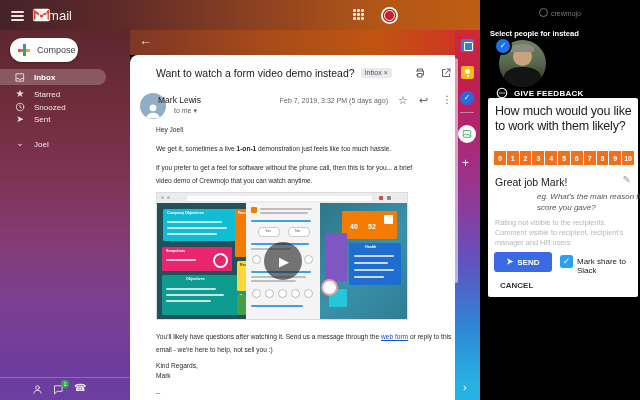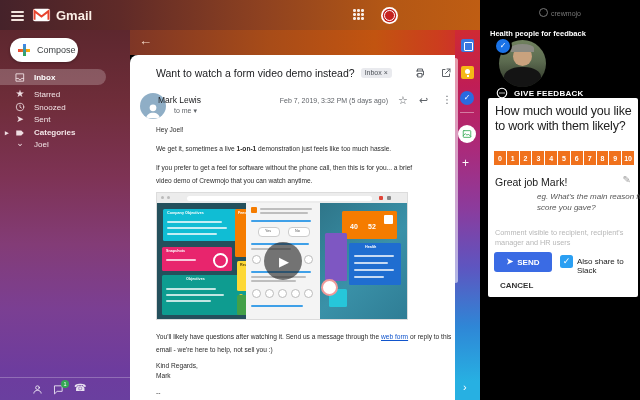--- a/index.html
+++ b/index.html
@@ -60,21 +60,21 @@
   <div class="abs" id="topbar">
     <div class="abs" style="left:11px;top:11px;">
       <div class="bar"></div>
         <div class="bar"></div>
         <div class="bar" style="margin:0;"></div>
     </div>
     <svg class="abs" style="left:32px;top:8px;" width="19" height="14" viewBox="0 0 24 18">
       <rect x="1" y="1" width="22" height="16" rx="2.5" fill="#ffffff"></rect>
       <path d="M3 15V4l9 7 9-7v11" fill="none" stroke="#e8442e" stroke-width="2.6"></path>
     </svg>
-    <span class="abs" style="left:56px;top:8px;font-size:13px;color:#fbeee6;font-weight:bold;">Gmail</span>
+    <span class="abs" style="left:38px;top:8px;font-size:13px;color:#fbeee6;">Gmail</span>
 
 
     <div class="abs" style="left:353px;top:9px;">
       <div class="dots"></div>
     </div>
     <div class="abs" style="left:381px;top:6.5px;width:17px;height:17px;border-radius:50%;background:#fff;
          display:flex;align-items:center;justify-content:center;">
       <div style="width:9px;height:9px;border-radius:50%;background:#c5221f;border:1.8px solid #fff;
            box-shadow:0 0 0 1.2px #c5221f;"></div>
     </div>
@@ -145,27 +145,20 @@
     <div class="srow" style="top:70.5px;">
       <svg class="ic sic" style="top:1.5px;" width="10" height="10" viewBox="0 0 24 24">
         <circle cx="12" cy="12" r="9"></circle>
           <path d="M12 7.5v5l3.5 2"></path>
         </svg>
       <span class="slabel">Snoozed</span>
     </div>
     <div class="srow" style="top:83px;">
       <span class="sic u" style="font-size:9px;top:2px;">➤</span>
       <span class="slabel">Sent</span>
-    </div>
-    <div class="srow" style="top:95.5px;font-weight:bold;">
-      <span class="u" style="position:absolute;left:5px;top:3px;font-size:7px;color:#eedde1;">▸</span>
-      <svg class="ic sic" style="top:2px;" width="10" height="10" viewBox="0 0 24 24">
-        <path d="M3 6h12l6 6-6 6H3z" fill="#eedde1" stroke="none"></path>
-        </svg>
-      <span class="slabel">Categories</span>
     </div>
     <div class="srow" style="top:108px;">
       <span class="sic u" style="font-size:9px;top:1px;">⌄</span>
       <span class="slabel">Joel</span>
     </div>
 
     <div class="abs" style="left:0;top:347px;width:130px;height:1px;background:rgba(255,255,255,.25);"></div>
     <svg class="ic abs" style="left:32px;top:354px;color:rgba(255,255,255,.85);" width="11" height="11" viewBox="0 0 24 24">
       <circle cx="12" cy="8" r="4"></circle>
         <path d="M4 20c0-4 4-6 8-6s8 2 8 6"></path>
@@ -326,21 +319,21 @@
     <div class="btext" style="top:276px;width:302px;"><span>You'll likely have questions after watching it. Send us a message through the </span><span class="link">web form</span><span> or reply to this email - we're here to help, not sell you :)</span></div>
     <div class="btext" style="top:305px;">Kind Regards,</div>
     <div class="btext" style="top:315px;">Mark</div>
     <div class="btext" style="top:332px;">--</div>
   </div>
 
   <div class="abs" id="panel">
     <div class="abs" style="left:0;top:8px;width:160px;text-align:center;color:#777;font-size:7px;">
       <span class="u" style="width:7px;height:7px;border:1.3px solid #777;border-radius:50%;vertical-align:-1.5px;margin-right:3px;"></span><span>crewmojo</span>
     </div>
-    <div class="abs" style="left:10px;top:29px;font-size:7.5px;font-weight:bold;color:#fff;">Health people for feedback</div>
+    <div class="abs" style="left:10px;top:29px;font-size:7.5px;font-weight:bold;color:#fff;">Select people for instead</div>
 
     <div class="abs" style="left:19px;top:40px;width:47px;height:47px;border-radius:50%;overflow:hidden;
          background:linear-gradient(180deg,#71825f 0%,#5c6b50 45%,#2a3024 100%);">
       <div style="position:absolute;left:14px;top:7px;width:19px;height:19px;border-radius:50%;background:#c9a27e;"></div>
       <div style="position:absolute;left:12px;top:4px;width:23px;height:8px;border-radius:50% 50% 0 0;background:#8a8a82;"></div>
       <div style="position:absolute;left:5px;top:27px;width:37px;height:22px;border-radius:45% 45% 0 0;background:#141414;"></div>
     </div>
     <div class="abs" style="left:14px;top:37px;width:14px;height:14px;border-radius:50%;background:#1a73e8;
          border:2px solid #000;color:#fff;font-size:8px;display:flex;align-items:center;justify-content:center;">
       <span class="u">✓</span>
@@ -369,27 +362,28 @@
         <div class="score">6</div>
         <div class="score">7</div>
         <div class="score">8</div>
         <div class="score">9</div>
         <div class="score">10</div>
       </div>
       <div style="position:absolute;left:7px;top:78px;font-size:10.5px;color:#212121;">Great job Mark!</div>
       <span class="u" style="position:absolute;right:7px;top:77px;font-size:10px;color:#9e9e9e;">✎</span>
       <div style="position:absolute;left:7px;top:94px;width:140px;font-size:8px;line-height:10.5px;font-style:italic;
            color:#555;margin-left:42px;">eg. What's the main reason for the score you gave?</div>
+      <div style="position:absolute;left:7px;top:120px;width:138px;font-size:7.3px;line-height:9.5px;color:#b7b7b7;">Rating not visible to the recipients.</div>
       <div style="position:absolute;left:7px;top:130px;width:138px;font-size:7.3px;line-height:9.5px;color:#b7b7b7;">Comment visible to recipient, recipient's manager and HR users</div>
 
       <div id="sendbtn">
         <span class="u">➤</span>
         <span>SEND</span>
       </div>
       <div id="slackchk">
         <span class="u">✓</span>
       </div>
-      <span style="position:absolute;left:89px;top:159px;font-size:8px;color:#212121;">Also share to Slack</span>
+      <span style="position:absolute;left:89px;top:159px;font-size:8px;color:#212121;">Mark share to Slack</span>
       <span style="position:absolute;left:12px;top:183px;font-size:8px;font-weight:bold;color:#333;">CANCEL</span>
     </div>
   </div>
 
 </div>
 
 </body></html>

